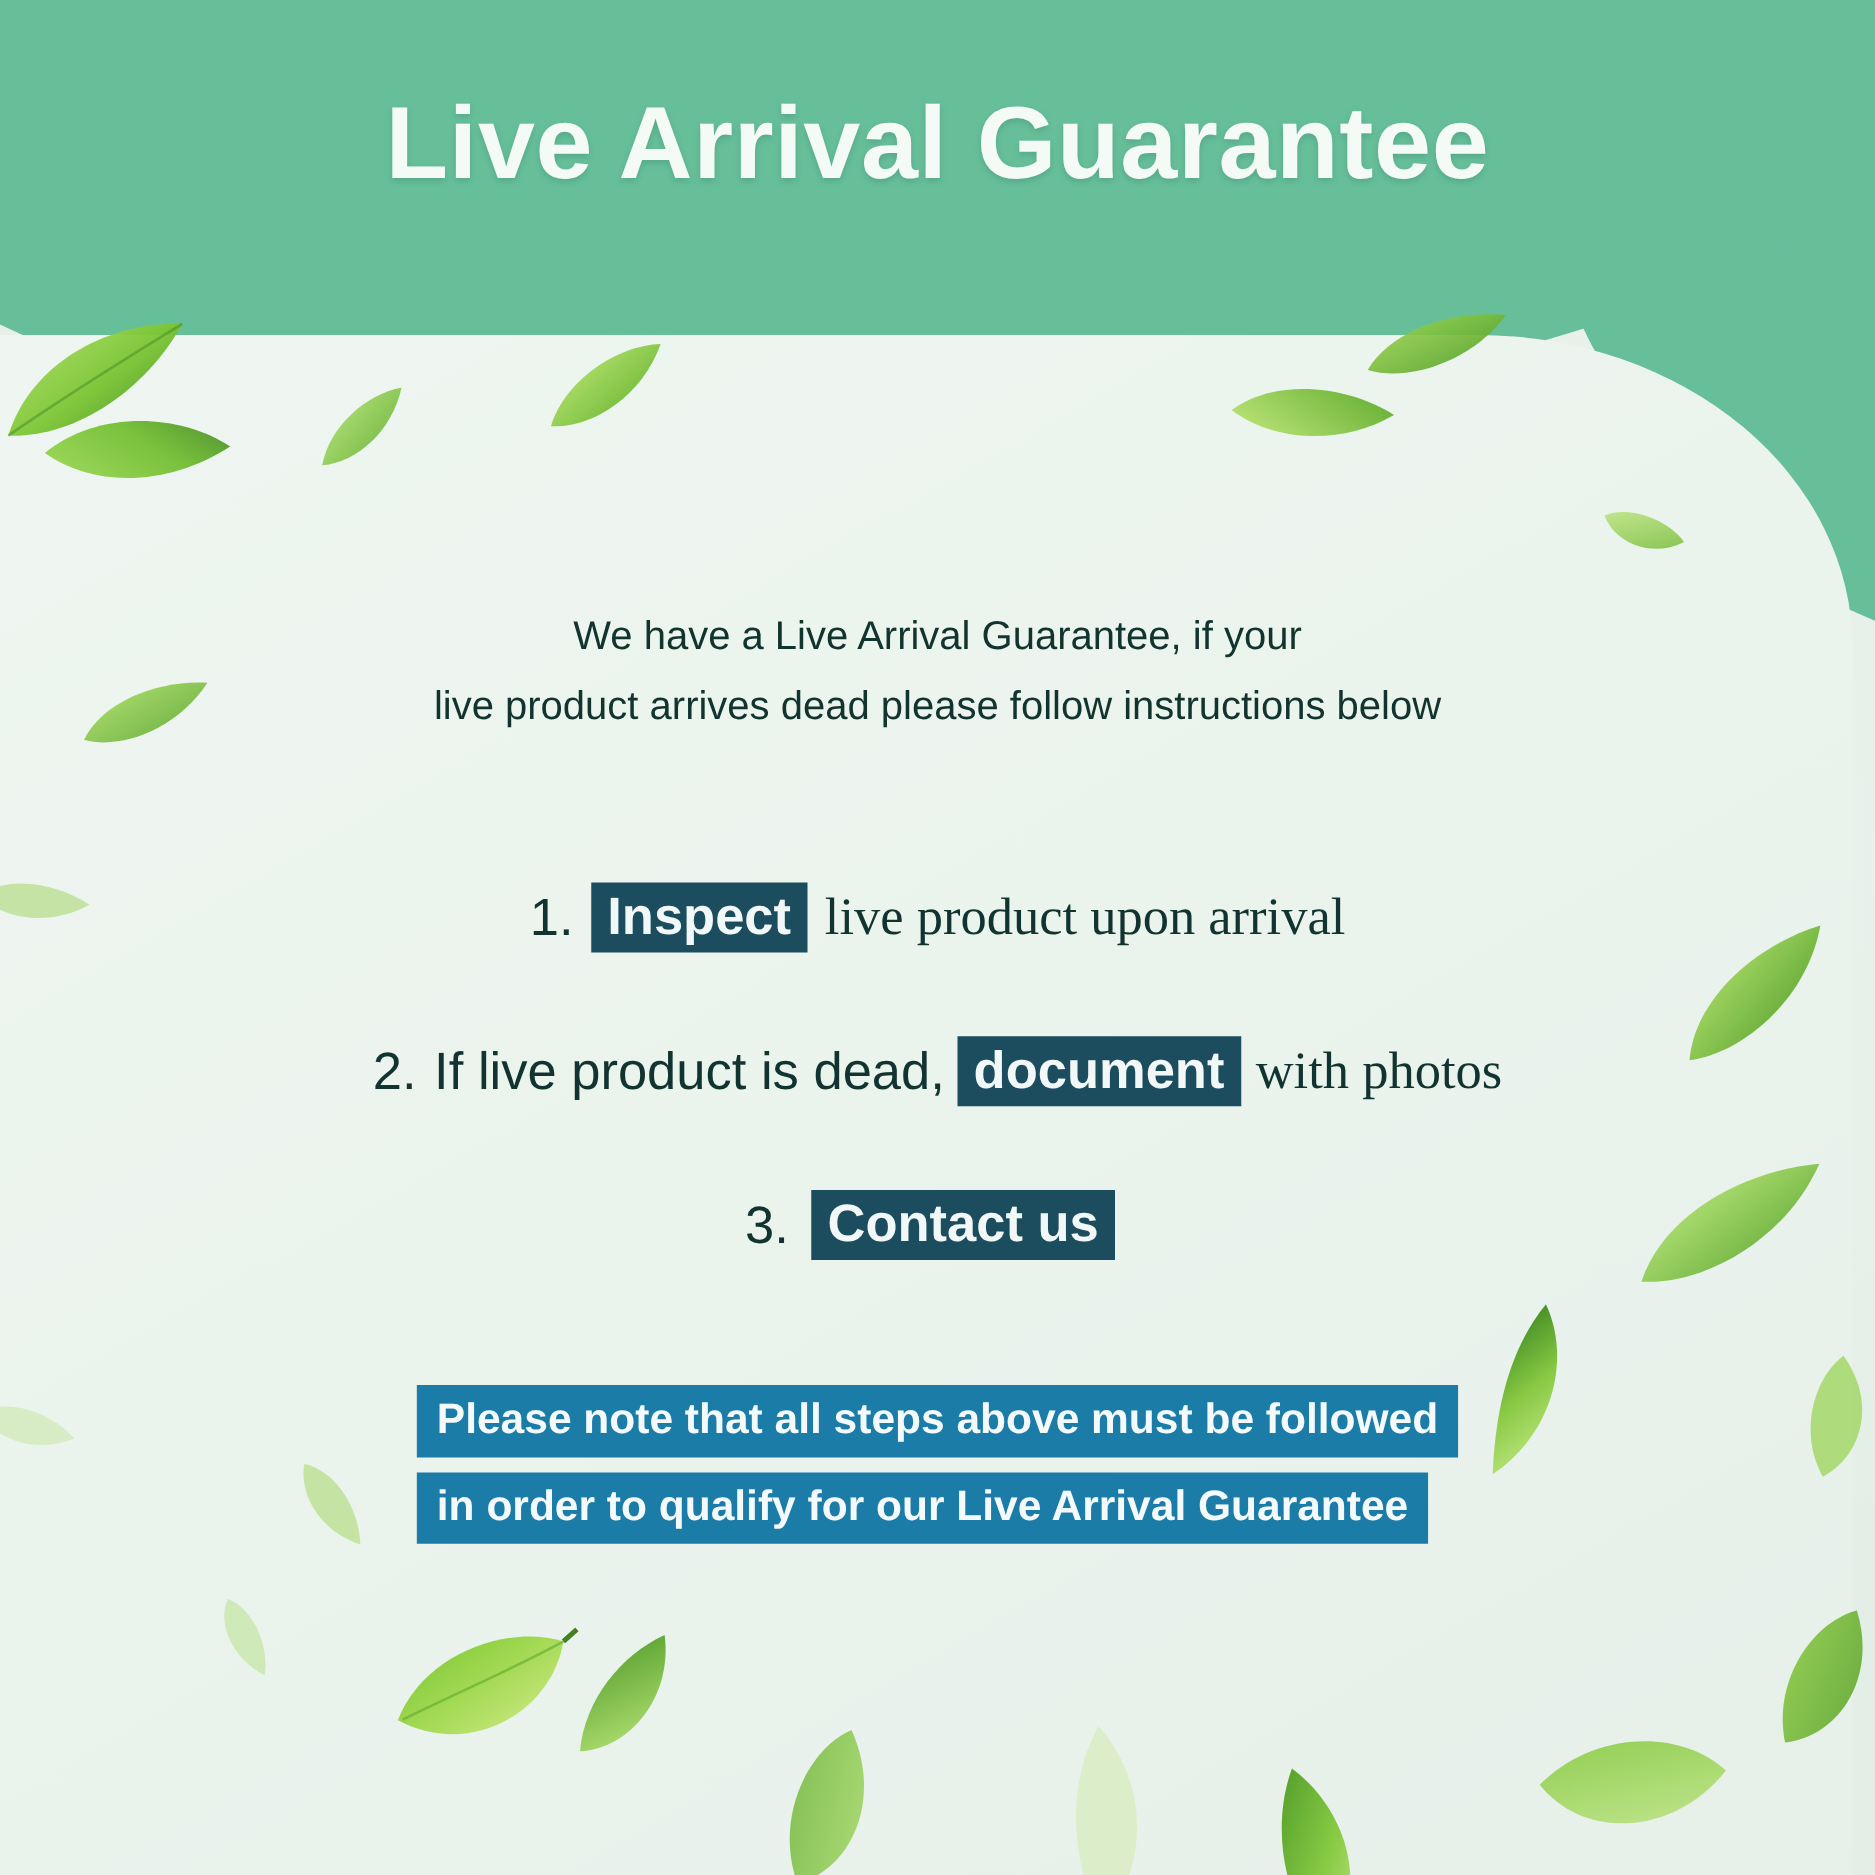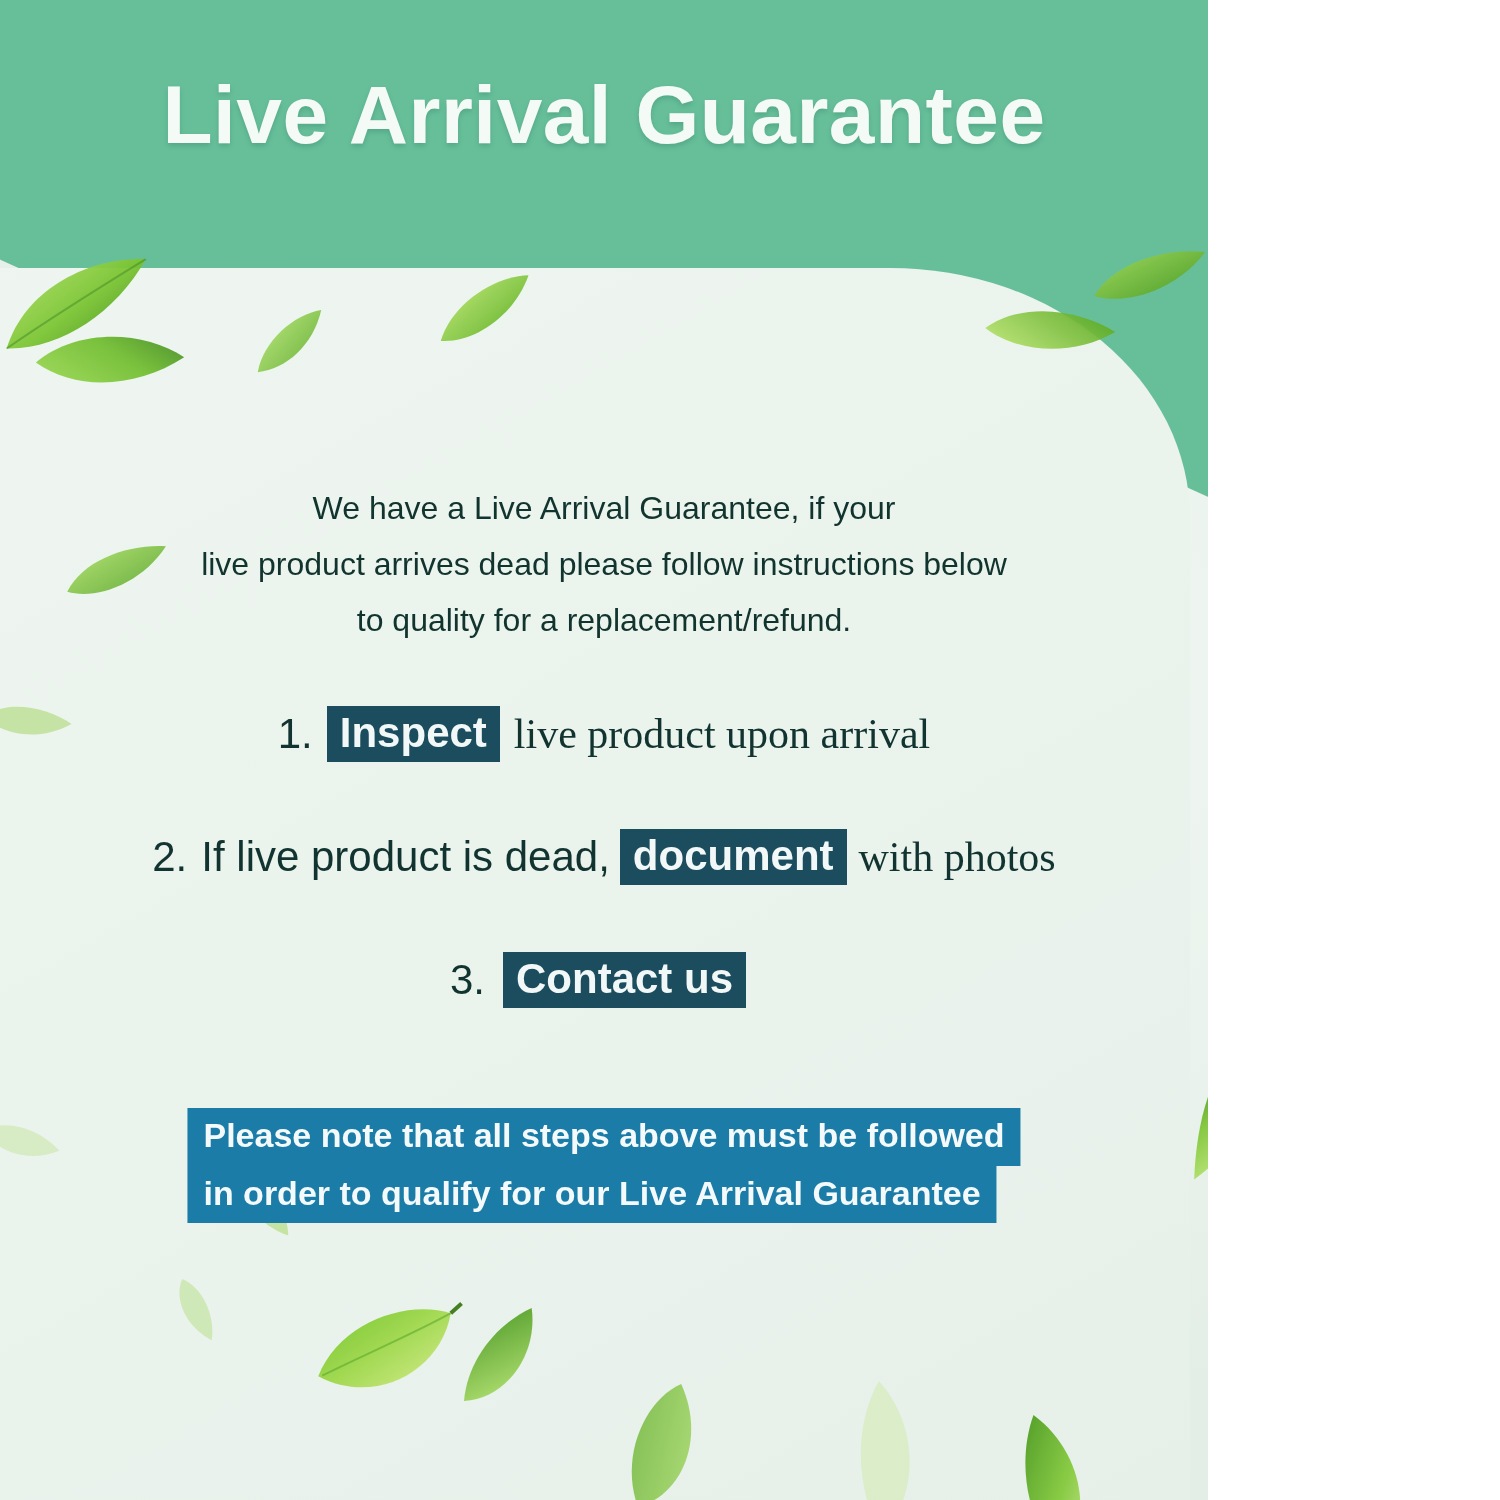--- a/index.html
+++ b/index.html
@@ -2,21 +2,21 @@
 <html><head>
 <meta charset="utf-8">
 <style>
   html, body {
     margin: 0;
     padding: 0;
     background: #ffffff;
   }
   #canvas {
     position: relative;
-    width: 1208px;
+    width: 1500px;
     height: 1500px;
     overflow: hidden;
     background: #ef4444;
     font-family: "Liberation Sans", sans-serif;
   }
 
   
   .bg-base {
     position: absolute;
     inset: 0;
@@ -146,21 +146,21 @@
   }
   .note .line {
     background: #1b7ca8;
     color: #f4fafb;
     font-size: 34px;
     font-weight: 600;
     padding: 10px 16px 12px 16px;
     line-height: 1.05;
     white-space: nowrap;
   }
-  .note .line:first-child { }
+  .note .line:first-child { margin-bottom: 12px; }
 
   
   .leaf { position: absolute; z-index: 4; pointer-events: none; }
   .leaf svg { display: block; }
 </style>
 </head>
 <body>
 
 <div id="canvas">
 
@@ -394,21 +394,20 @@
     <svg width="80" height="46" viewBox="0 0 80 46">
       <path d="M2 30 C18 6, 54 2, 78 10 C56 38, 22 42, 2 30 Z" fill="#b4de7d"></path>
     </svg>
   </div>
 
   <div class="header-title">Live Arrival Guarantee</div>
 
   <div class="intro">
     <div>We have a Live Arrival Guarantee, if your</div>
     <div>live product arrives dead please follow instructions below</div>
-    <div>to quality for a replacement/refund.</div>
   </div>
 
   <div class="steps">
 
     <div class="step s1">
       <span class="num">1.</span>
       <span class="hl">Inspect</span>
       <span class="tail">live product upon arrival</span>
     </div>
 

